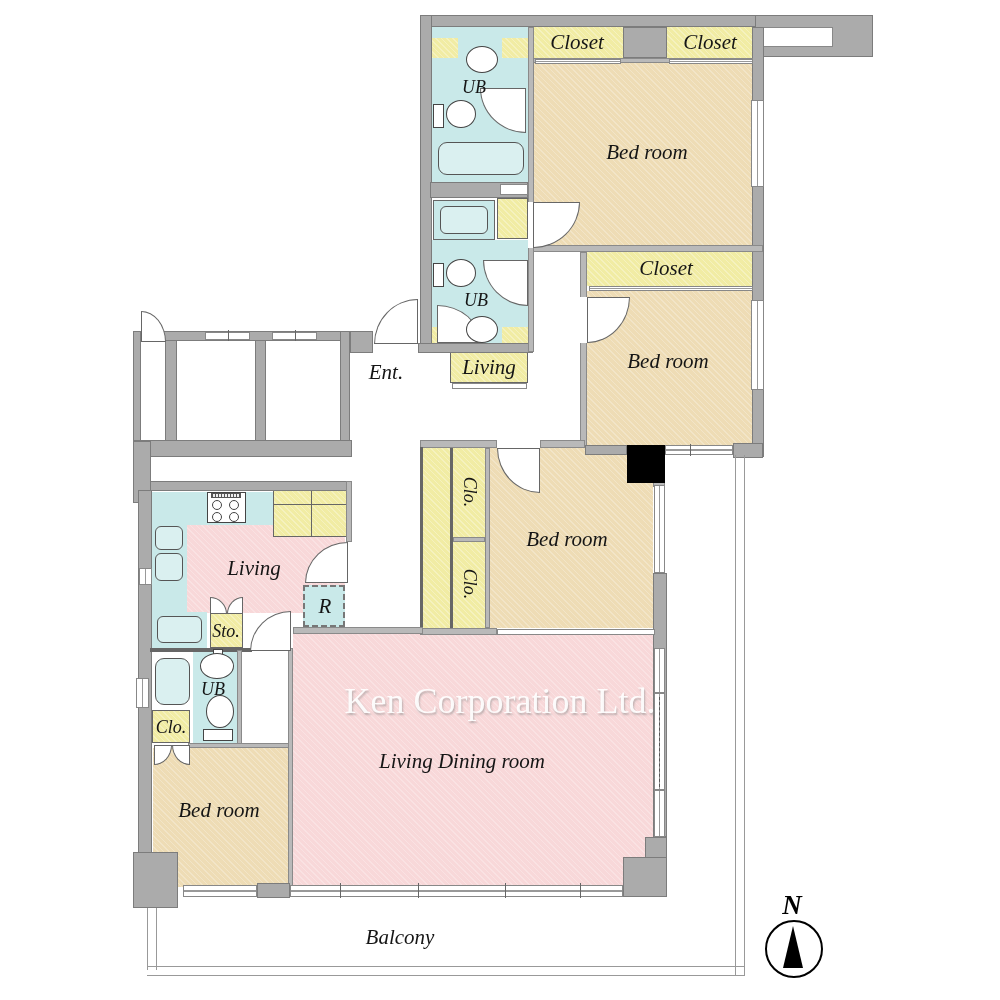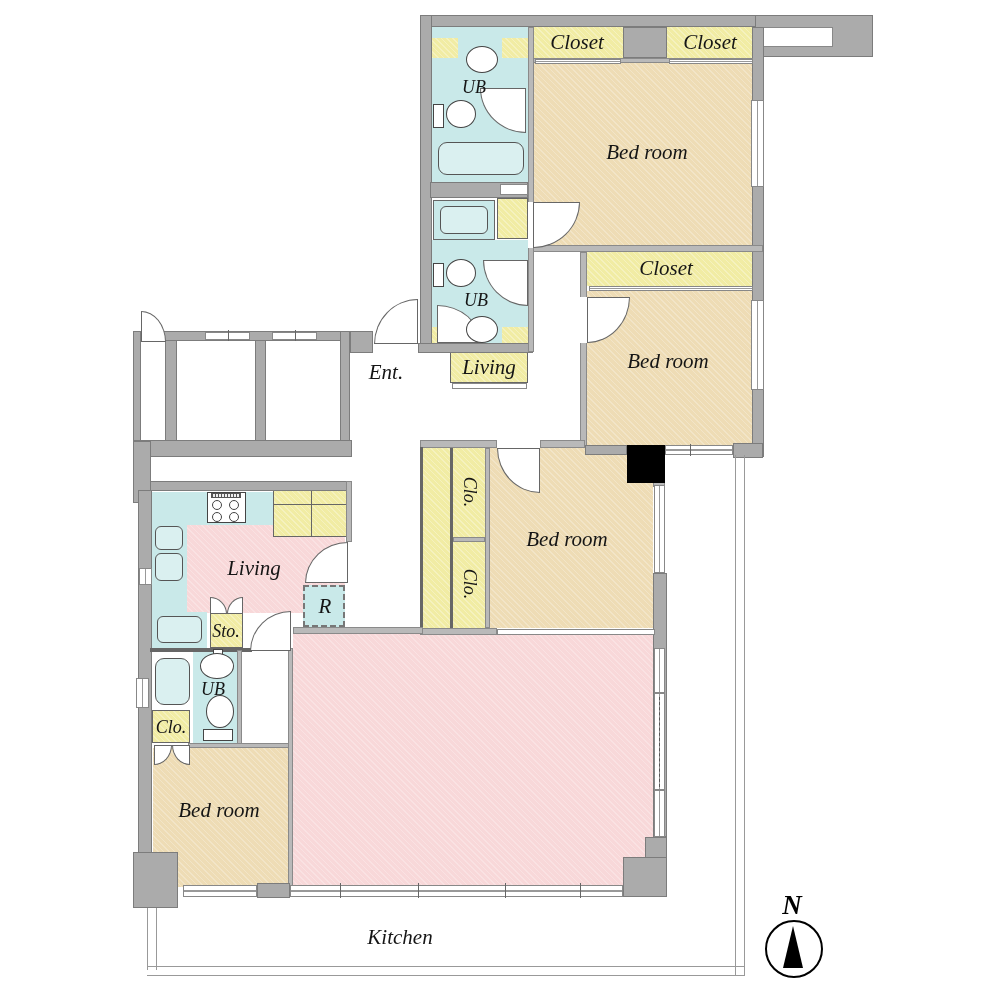--- a/index.html
+++ b/index.html
@@ -188,20 +188,21 @@
   <div class="fix" style="left:155px;top:658px;width:35px;height:47px;border-radius:9px;"></div>
   <div class="wrect" style="left:213px;top:649px;width:10px;height:6px;"></div>
   <div class="oval" style="left:200px;top:653px;width:34px;height:26px;"></div>
   <div class="oval" style="left:206px;top:695px;width:28px;height:33px;"></div>
   <div class="wrect" style="left:203px;top:729px;width:30px;height:12px;"></div>
 
   <div class="bal" style="left:147px;top:966px;width:598px;height:10px;border-top-width:1px;border-bottom-width:1px;"></div>
   <div class="bal" style="left:735px;top:455px;width:10px;height:521px;border-left-width:1px;border-right-width:1px;"></div>
   <div class="bal" style="left:147px;top:908px;width:10px;height:62px;border-left-width:1px;border-right-width:1px;"></div>
 
+  <div id="watermark">Ken Corporation Ltd.</div>
 
   <div id="compass-n">N</div>
   <div id="compass-circle"></div>
   <div id="compass-arrow"></div>
 
   <div class="lbl" style="left:577px;top:42px;">Closet</div>
   <div class="lbl" style="left:710px;top:42px;">Closet</div>
   <div class="lbl" style="left:647px;top:152px;">Bed room</div>
   <div class="lbl" style="left:666px;top:268px;">Closet</div>
   <div class="lbl" style="left:668px;top:361px;">Bed room</div>
@@ -211,15 +212,16 @@
   <div class="lbl" style="left:386px;top:372px;">Ent.</div>
   <div class="lbl sm rot" style="left:469px;top:492px;">Clo.</div>
   <div class="lbl sm rot" style="left:469px;top:584px;">Clo.</div>
   <div class="lbl" style="left:567px;top:539px;">Bed room</div>
   <div class="lbl" style="left:254px;top:568px;">Living</div>
   <div class="lbl" style="left:325px;top:606px;">R</div>
   <div class="lbl sm" style="left:226px;top:631px;">Sto.</div>
   <div class="lbl sm" style="left:213px;top:689px;">UB</div>
   <div class="lbl sm" style="left:171px;top:727px;">Clo.</div>
   <div class="lbl" style="left:219px;top:810px;">Bed room</div>
-  <div class="lbl" style="left:400px;top:937px;">Kitchen</div>
+  <div class="lbl" style="left:462px;top:761px;">Living Dining room</div>
+  <div class="lbl" style="left:400px;top:937px;">Balcony</div>
 
 </div>
 
 </body></html>

